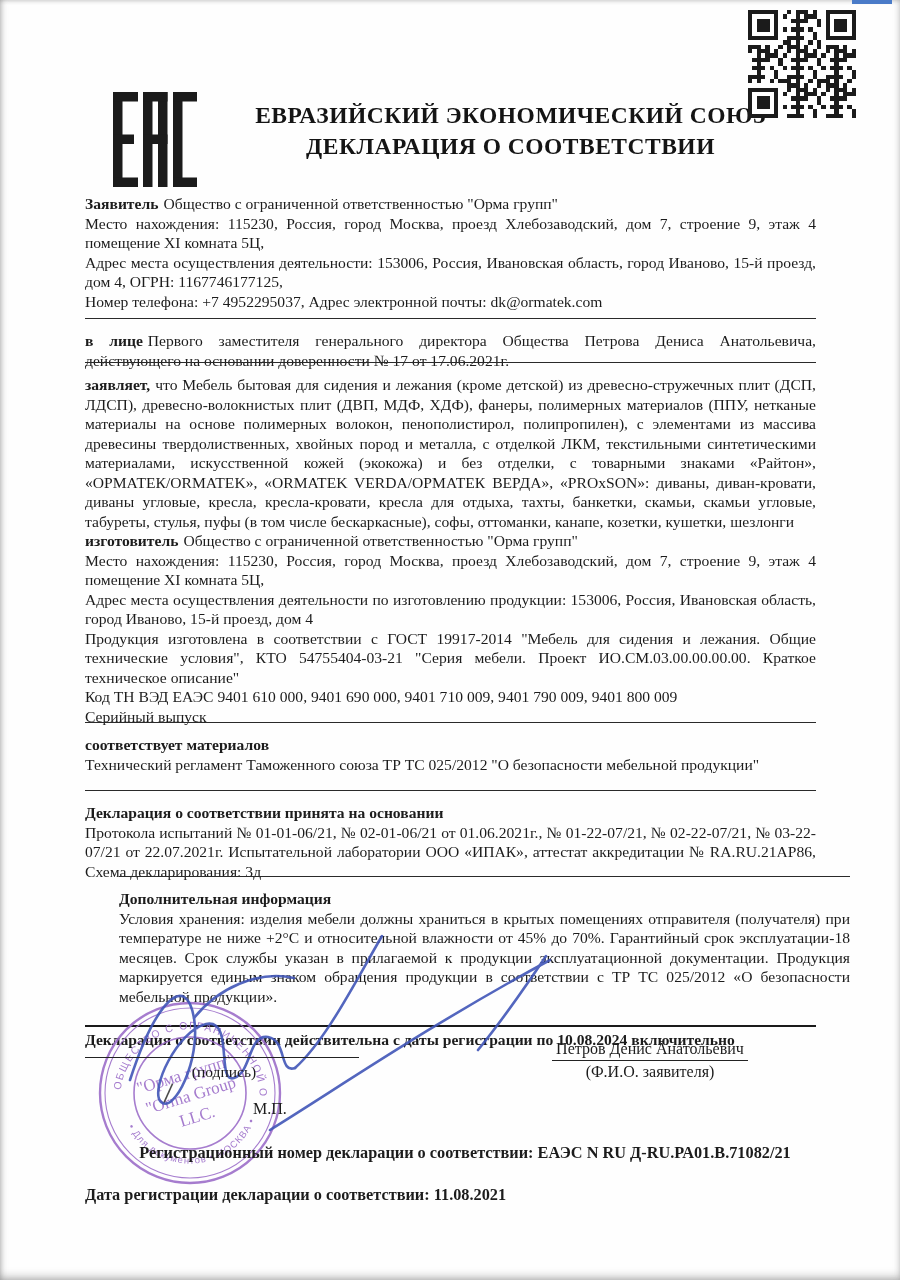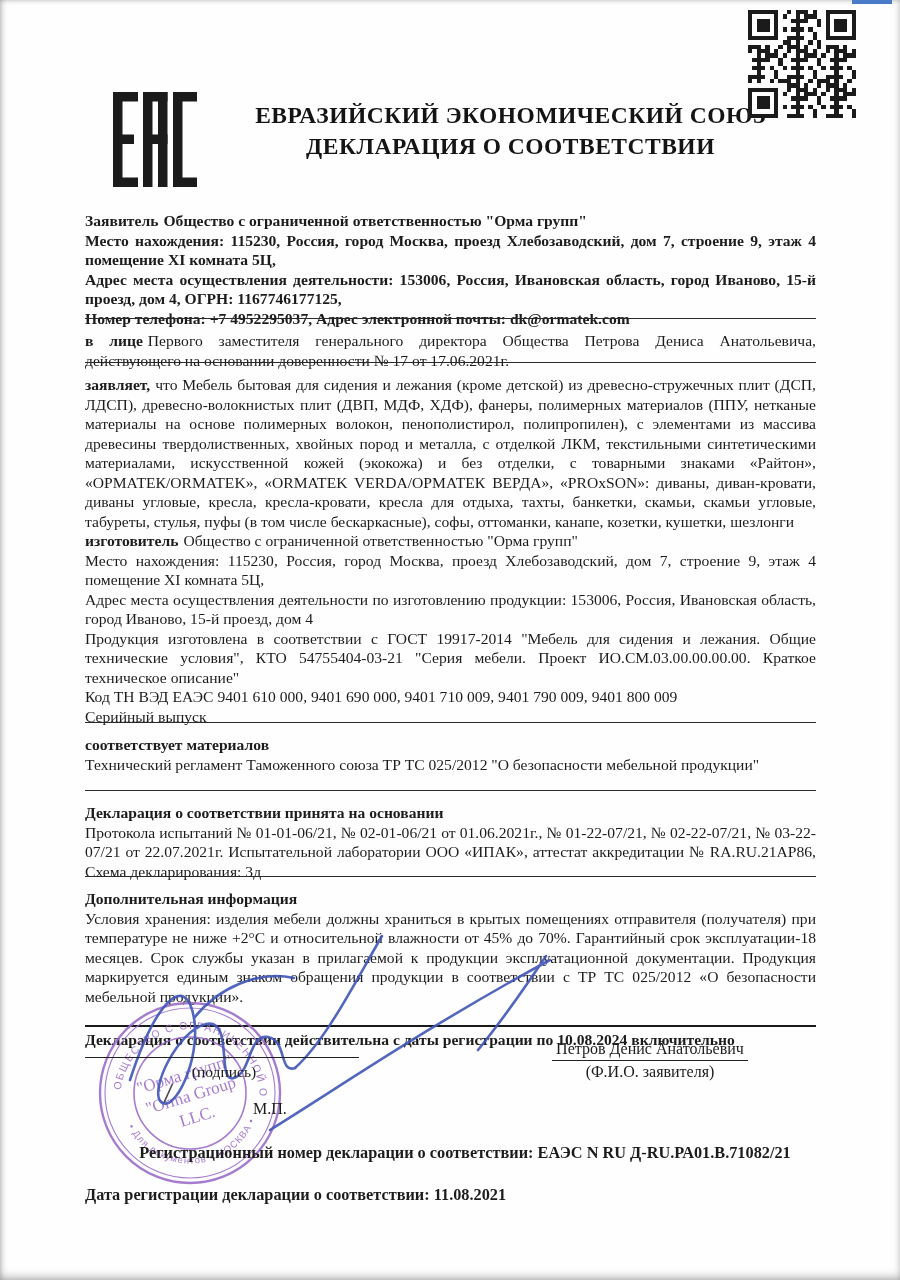--- a/index.html
+++ b/index.html
@@ -289,21 +289,21 @@
           <rect x="19" y="1" width="5" height="5" fill="#fff"></rect>
           <rect x="20" y="2" width="3" height="3" fill="#1b1b1b"></rect>
           <rect x="0" y="18" width="7" height="7"></rect>
           <rect x="1" y="19" width="5" height="5" fill="#fff"></rect>
           <rect x="2" y="20" width="3" height="3" fill="#1b1b1b"></rect>
         </g>
       </svg>
   </div>
   <div class="abs blue-strip"></div>
 
-  <div class="abs sect" style="top:211px;font-weight:bold;">
+  <div class="abs sect" style="top:194px;">
     <p><b>Заявитель</b><span>Общество с ограниченной ответственностью "Орма групп"</span></p>
     <p>Место нахождения: 115230, Россия, город Москва, проезд Хлебозаводский, дом 7, строение 9, этаж 4 помещение XI комната 5Ц,</p>
     <p>Адрес места осуществления деятельности: 153006, Россия, Ивановская область, город Иваново, 15-й проезд, дом 4, ОГРН: 1167746177125,</p>
     <p class="nojust">Номер телефона: +7 4952295037, Адрес электронной почты: dk@ormatek.com</p>
   </div>
 
   <div class="abs sect ruled" style="top:318px;">
     <p><b>в лице</b><span>Первого заместителя генерального директора Общества Петрова Дениса Анатольевича, действующего на основании доверенности № 17 от 17.06.2021г.</span></p>
   </div>
 
@@ -320,21 +320,21 @@
   <div class="abs sect ruled" style="top:722px;">
     <p class="boldline nojust">соответствует материалов</p>
     <p>Технический регламент Таможенного союза ТР ТС 025/2012 "О безопасности мебельной продукции"</p>
   </div>
 
   <div class="abs sect ruled" style="top:790px;">
     <p class="boldline nojust">Декларация о соответствии принята на основании</p>
     <p>Протокола испытаний № 01-01-06/21, № 02-01-06/21 от 01.06.2021г., № 01-22-07/21, № 02-22-07/21, № 03-22-07/21 от 22.07.2021г. Испытательной лаборатории ООО «ИПАК», аттестат аккредитации № RA.RU.21АР86, Схема декларирования: 3д</p>
   </div>
 
-  <div class="abs sect ruled" style="top:876px;">
+  <div class="abs sect ruled" style="top:876px;margin-left:34px;">
     <p class="boldline nojust">Дополнительная информация</p>
     <p>Условия хранения: изделия мебели должны храниться в крытых помещениях отправителя (получателя) при температуре не ниже +2°С и относительной влажности от 45% до 70%. Гарантийный срок эксплуатации-18 месяцев. Срок службы указан в прилагаемой к продукции эксплуатационной документации. Продукция маркируется единым знаком обращения продукции в соответствии с ТР ТС 025/2012 «О безопасности мебельной продукции».</p>
   </div>
 
   <div class="abs sect thick boldline nojust" style="top:997px;padding-top:3px;">
     <p>Декларация о соответствии действительна с даты регистрации по  10.08.2024 включительно</p>
   </div>
 
   <div class="abs stamp-svg">
     <svg width="190" height="190" viewBox="-95 -95 190 190">

